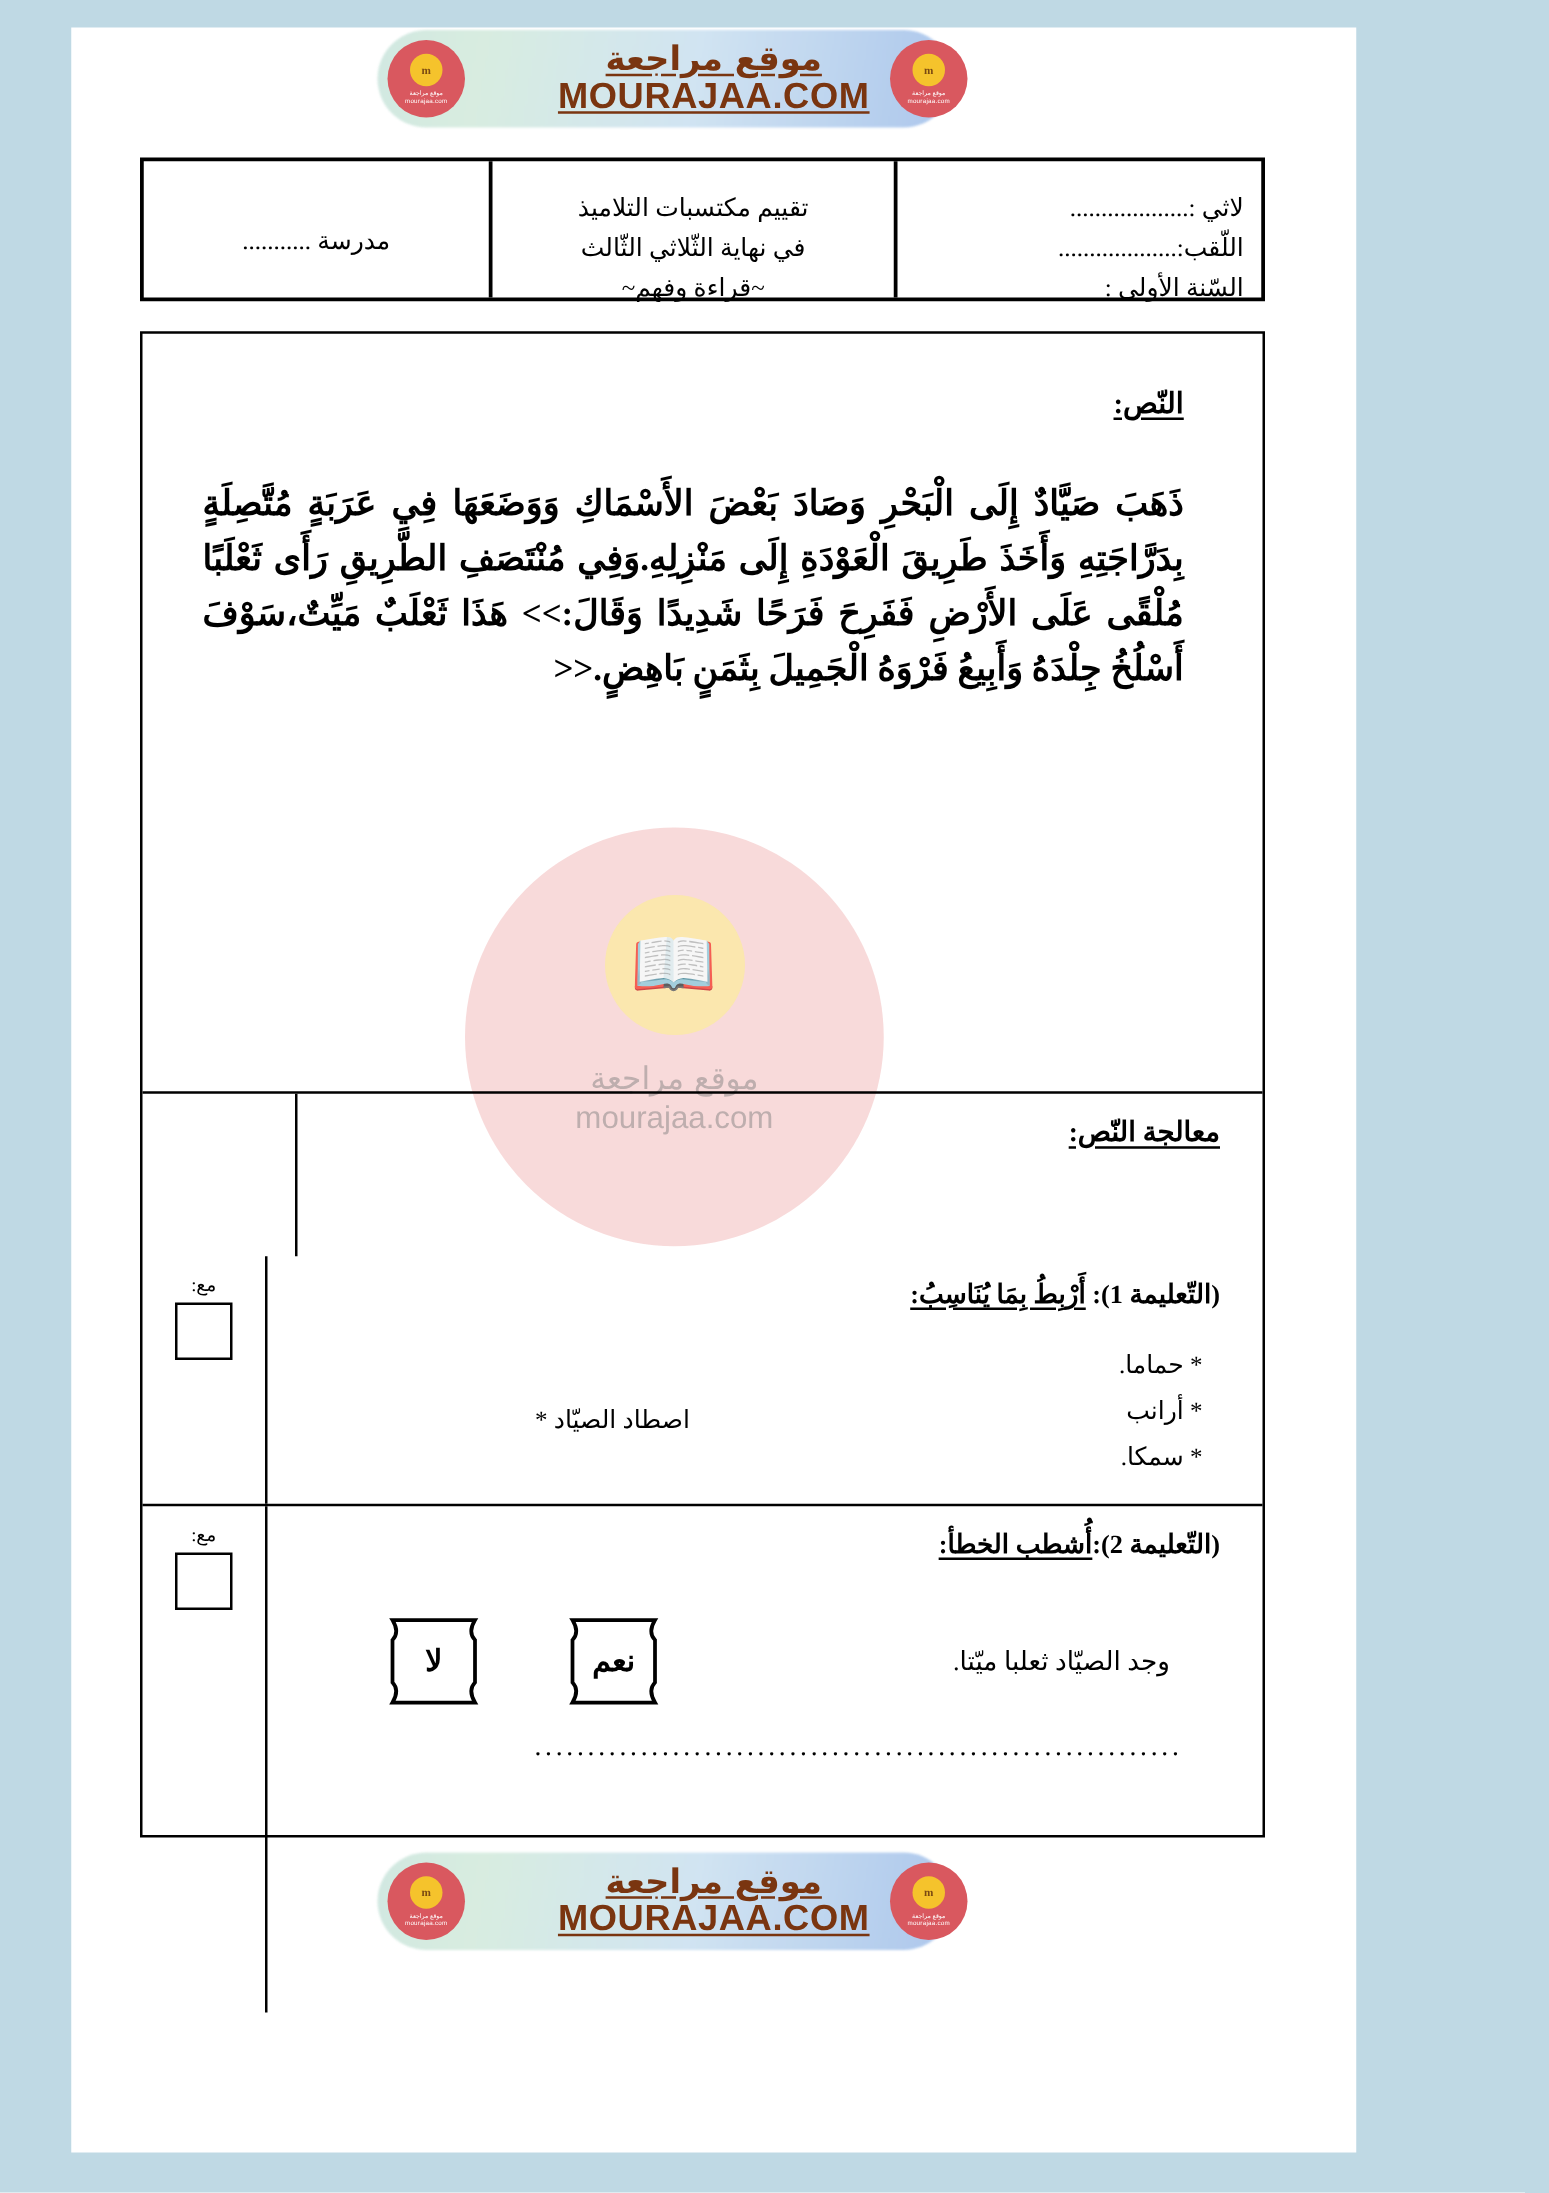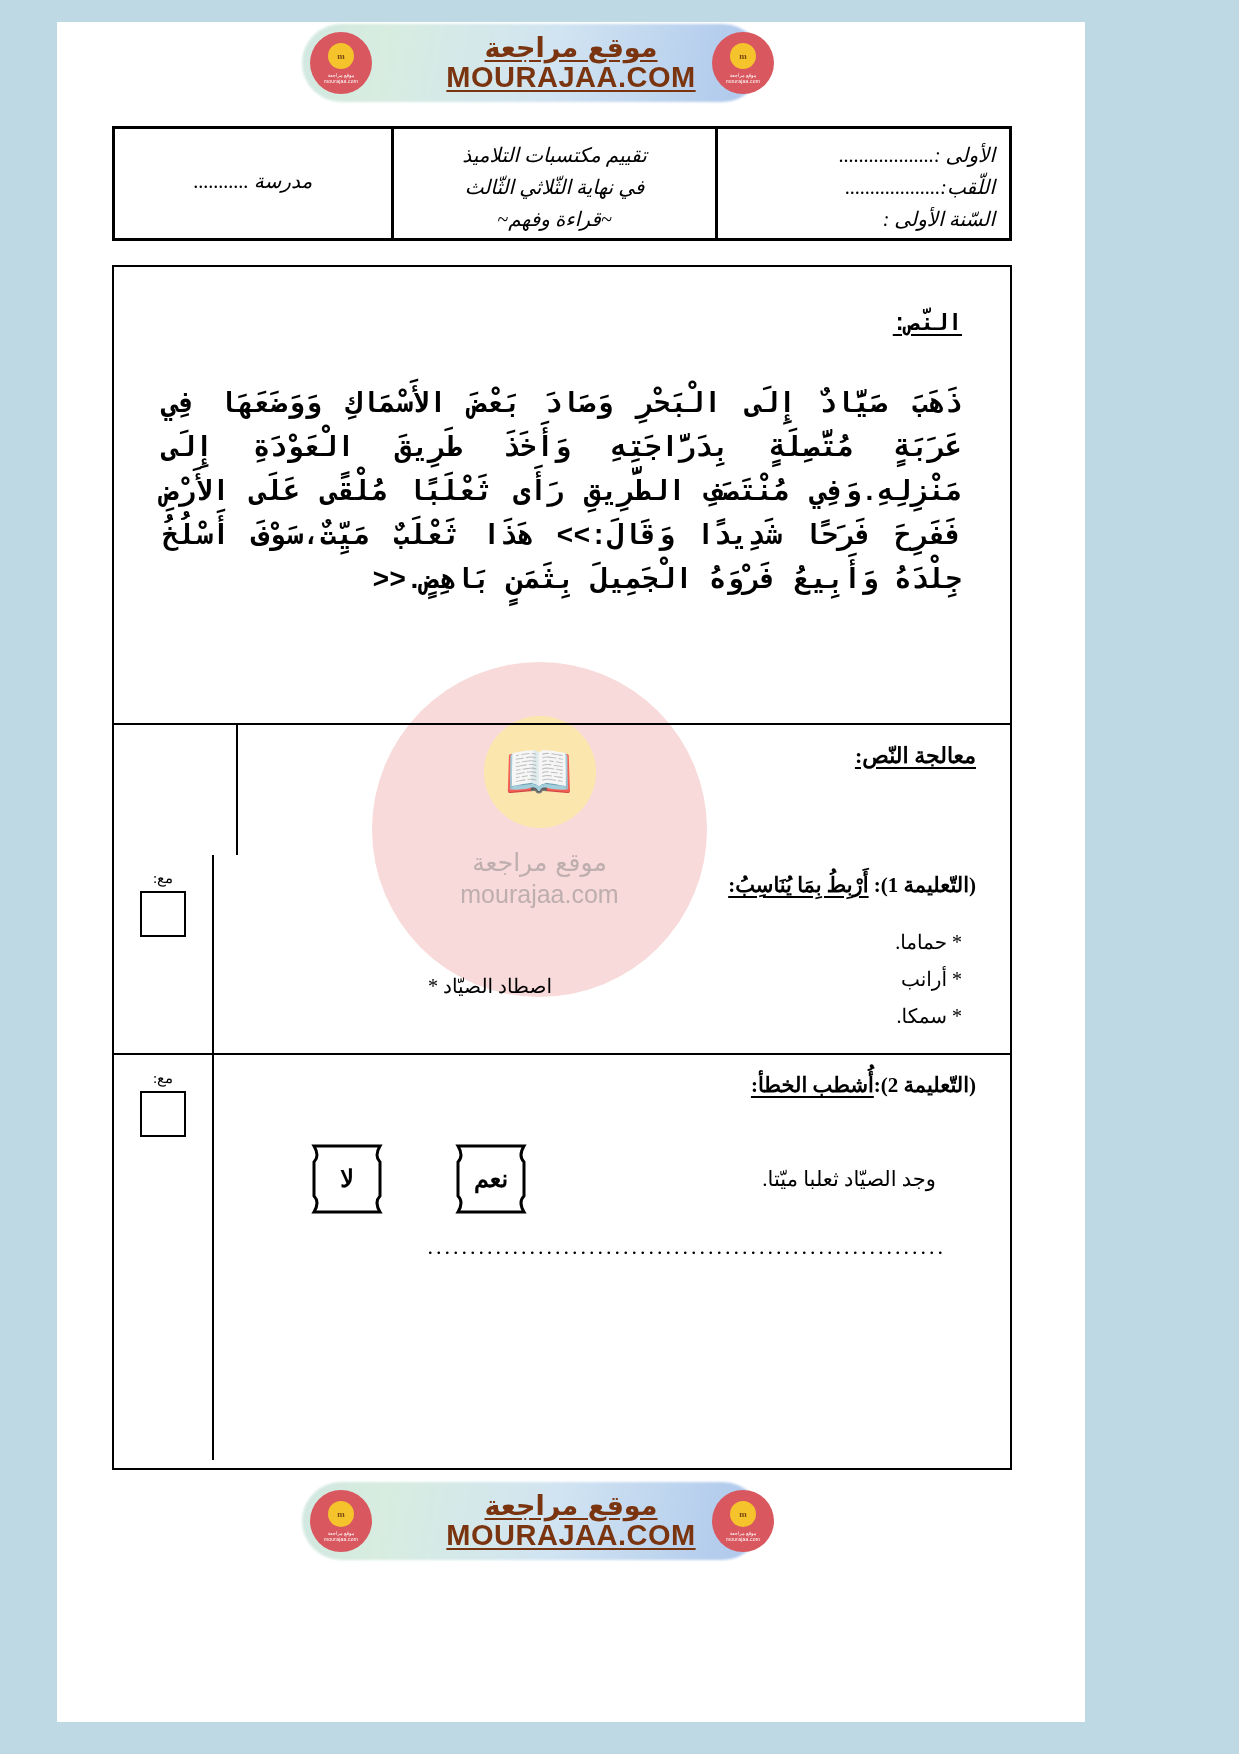--- a/index.html
+++ b/index.html
@@ -79,38 +79,38 @@
   }
 
   
   #content{position:absolute;left:0;top:0;width:1028px;height:1700px;z-index:2;}
 
   
   #header-table{
     position:absolute;left:55px;top:104px;width:900px;height:115px;
     border:3px solid #000;display:flex;box-sizing:border-box;background:transparent;
   }
-  .ht-cell{box-sizing:border-box;padding:10px 14px 0 14px;font-style:italic;}
+  .ht-cell{box-sizing:border-box;padding:22px 14px 0 14px;}
   #ht-student{width:295px;border-left:3px solid #000;}
   #ht-title{width:325px;border-left:3px solid #000;text-align:center;}
   #ht-school{width:277px;text-align:center;}
   .ht-line{font-size:20px;line-height:32px;white-space:nowrap;}
   .ht-title-line{font-size:20px;line-height:32px;}
   #ht-school .ht-line{padding-top:26px;}
 
   
   #main-box{
     position:absolute;left:55px;top:243px;width:900px;height:1205px;
     border:2px solid #000;box-sizing:border-box;background:transparent;
   }
 
   
   #text-section{
-    position:relative;height:458px;border-bottom:2px solid #000;
-    box-sizing:border-box;padding:42px 48px 0 48px;font-family:Liberation Mono, monospace;
+    position:relative;height:608px;border-bottom:2px solid #000;
+    box-sizing:border-box;padding:42px 63px 0 48px;
   }
   #text-heading{
     font-size:23px;font-weight:bold;text-decoration:underline;
     text-underline-offset:4px;margin-bottom:46px;
   }
   .passage{
     font-size:28px;line-height:44px;text-align:justify;
     text-align-last:right;font-weight:bold;
   }
   .passage + .passage{margin-top:6px;}
@@ -192,21 +192,21 @@
       <div id="wm-book">📖</div>
     </div>
     <div class="wm-ar">موقع مراجعة</div>
     <div class="wm-en">mourajaa.com</div>
   </div>
 
   <div id="content">
 
     <div id="header-table">
       <div class="ht-cell" id="ht-student">
-        <div class="ht-line">الأولى :...................</div>
+        <div class="ht-line">لاثي :...................</div>
         <div class="ht-line">اللّقب:...................</div>
         <div class="ht-line">السّنة الأولى :</div>
       </div>
       <div class="ht-cell" id="ht-title">
         <div class="ht-title-line">تقييم مكتسبات التلاميذ</div>
         <div class="ht-title-line">في نهاية الثّلاثي الثّالث</div>
         <div class="ht-title-line">~قراءة وفهم~</div>
       </div>
       <div class="ht-cell" id="ht-school">
         <div class="ht-line">مدرسة ...........</div>

